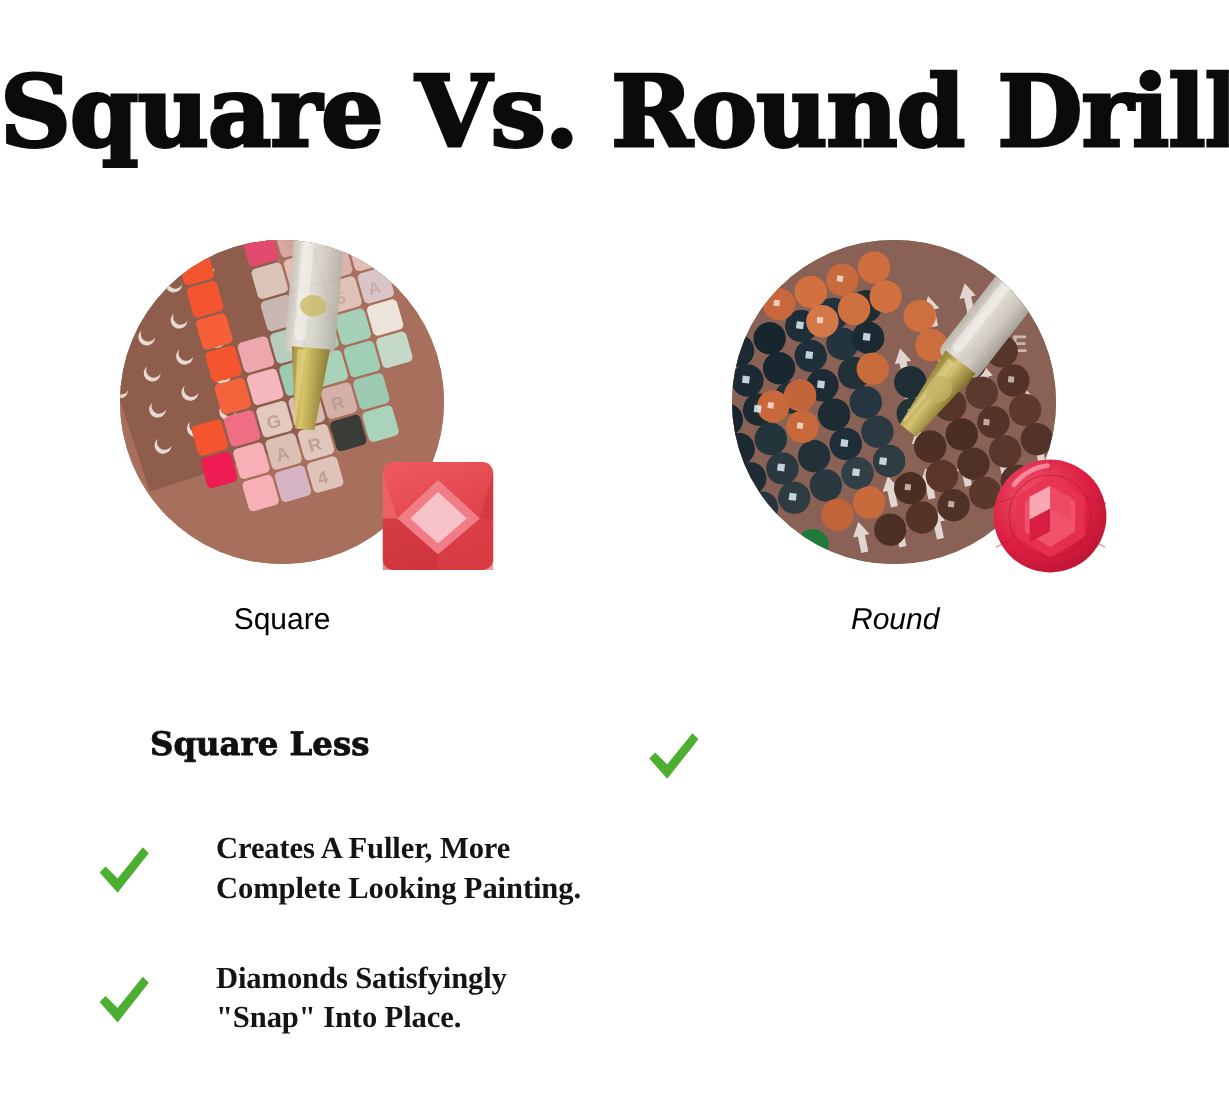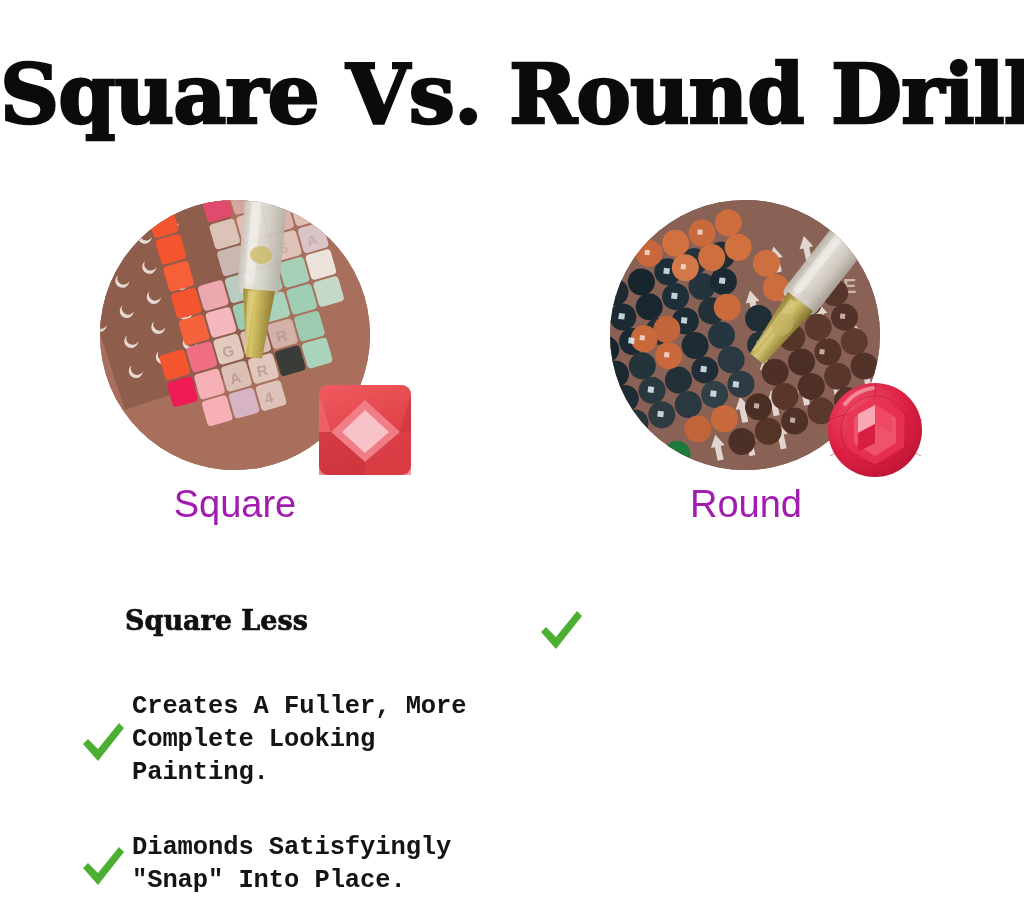--- a/index.html
+++ b/index.html
@@ -40,31 +40,31 @@
     height: 285px;
   }
   #photo-block-square { left: 100px; }
   #photo-block-round  { left: 610px; }
 
   .photo-svg { display: block; }
 
   
   .photo-caption {
     position: absolute;
-    top: 486px;
+    top: 498px;
     width: 340px;
     text-align: center;
     font-family: "Liberation Sans", sans-serif;
     font-weight: 400;
-    font-size: 38px;
+    font-size: 25px;
     line-height: 36px;
-    color: #a21caf;
+    color: #000000;
   }
   #caption-square { left: 65px; }
-  #caption-round  { left: 576px; }
+  #caption-round  { left: 576px; font-style: italic; }
 
   
   .column {
     position: absolute;
     top: 604px;
     width: 440px;
   }
   #column-square { left: 80px; }
   #column-round  { left: 538px; }
 
@@ -86,27 +86,28 @@
   }
   .benefit-check {
     flex: 0 0 auto;
     width: 46px;
     height: 48px;
     margin-right: 6px;
     position: relative;
     top: 3px;
   }
   .benefit-text {
-    font-family: Liberation Mono, monospace;
+    font-family: Liberation Serif, serif;
     font-weight: bold;
     font-size: 25.5px;
     line-height: 33px;
     color: #141414;
     white-space: pre-line;
     letter-spacing: -0.1px;
+    margin-left: 48px;
   }
 </style>
 </head>
 <body>
 
 <div id="title">Square Vs. Round Drill</div>
 
 <div class="photo-block" id="photo-block-square">
   <svg class="photo-svg" width="340" height="285" viewBox="0 0 340 285">
     <defs>

